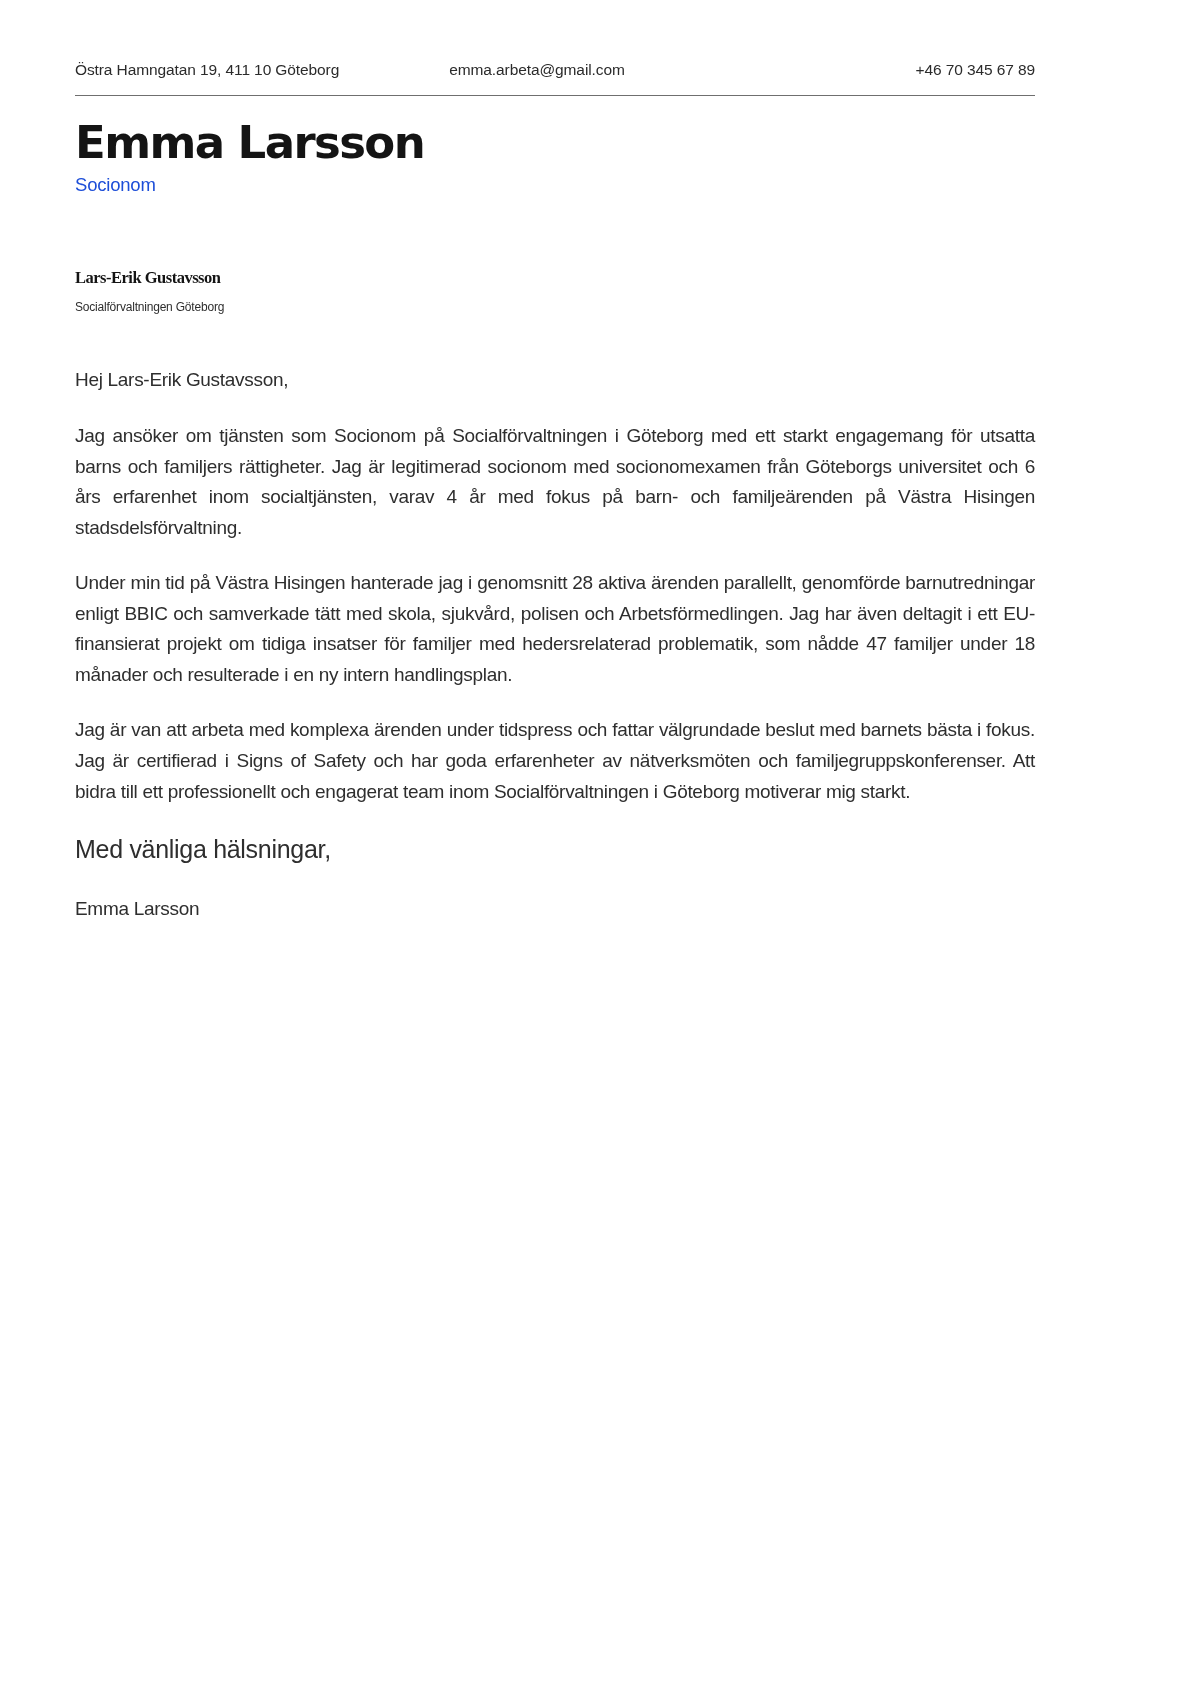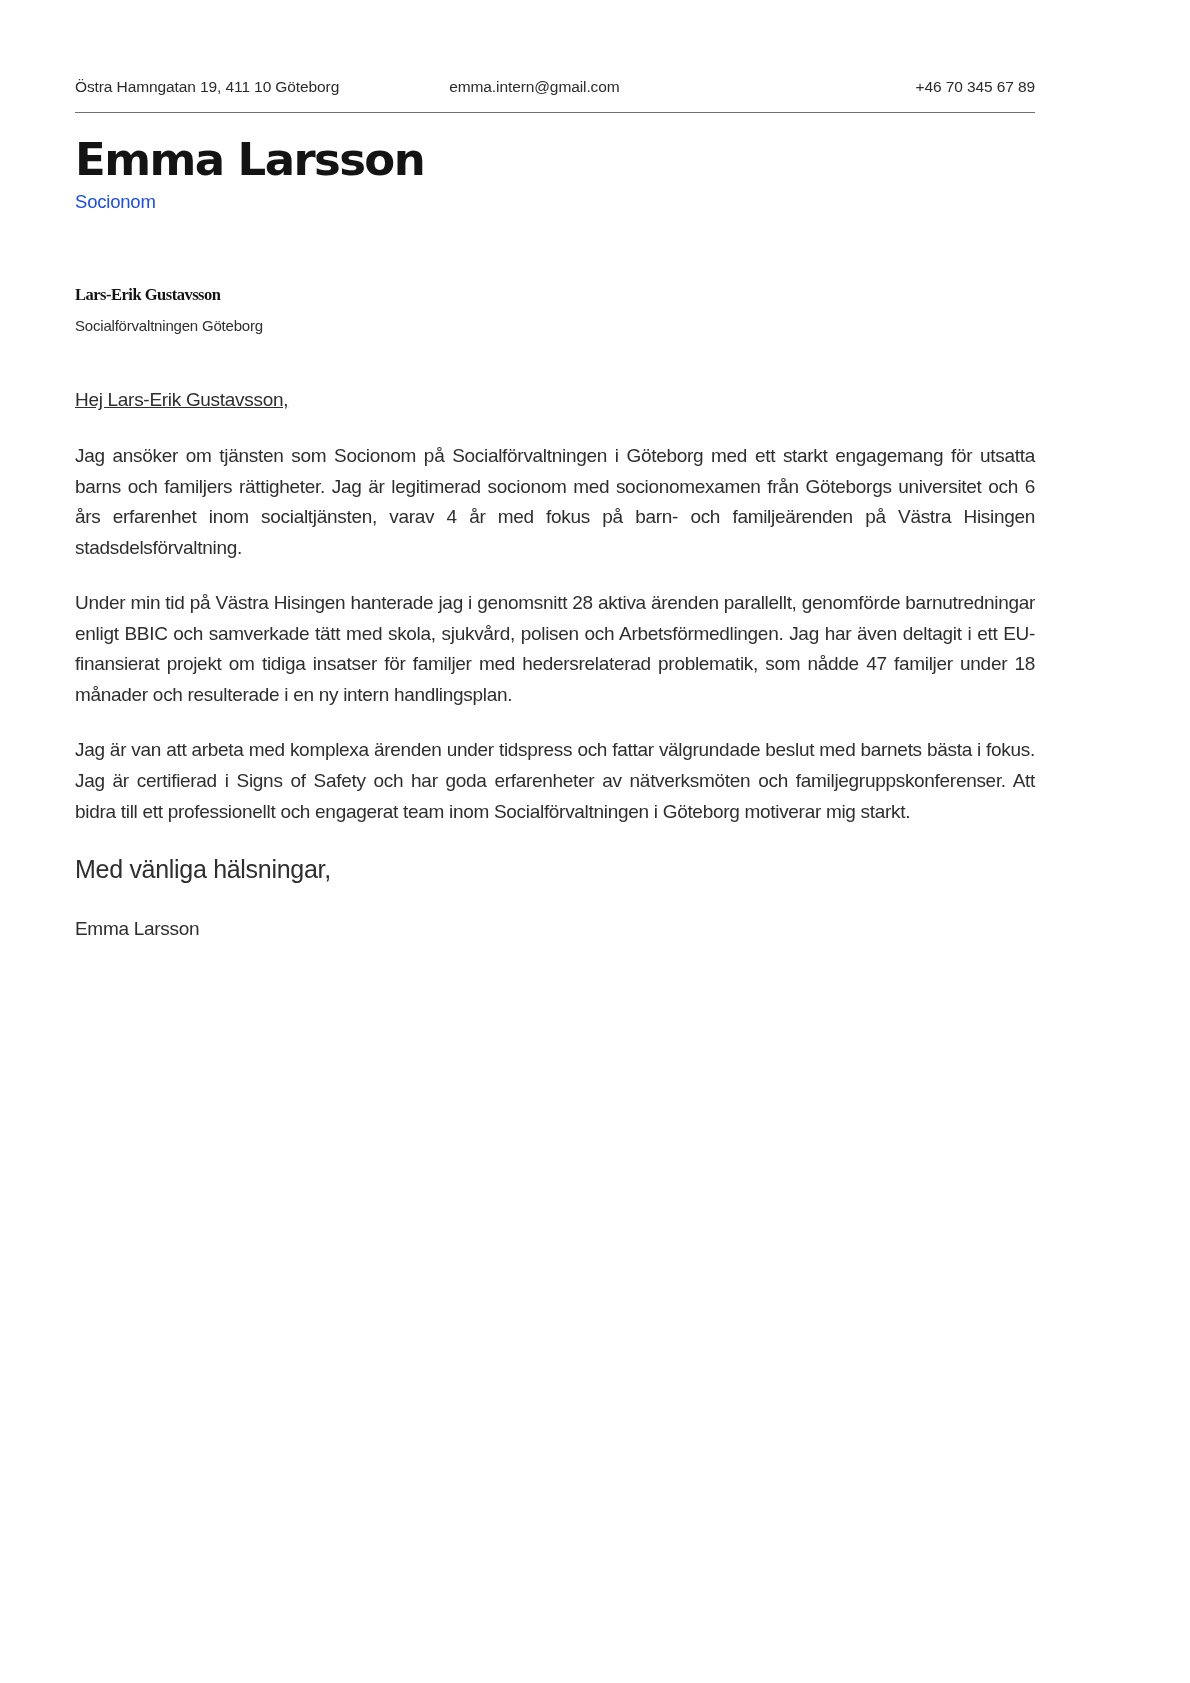--- a/index.html
+++ b/index.html
@@ -12,21 +12,21 @@
     height: 1683px;
     font-family: "Liberation Sans", "DejaVu Sans", sans-serif;
     color: #2e2e2e;
     -webkit-font-smoothing: antialiased;
     overflow: hidden;
   }
   .page {
     box-sizing: border-box;
     width: 1050px;
     height: 1683px;
-    padding: 78px 155px 0 75px;
+    padding: 61px 155px 0 75px;
     position: relative;
   }
   .content {
     width: 960px;
   }
 
   
   .contact-bar {
     display: flex;
     align-items: baseline;
@@ -76,37 +76,36 @@
   }
   .recipient-name {
     font-family: Liberation Serif, serif;
     font-size: 16.5px;
     font-weight: bold;
     letter-spacing: -0.5px;
     color: #141414;
     margin: 0 0 12px 0;
   }
   .recipient-org {
-    font-size: 15px;
+    font-size: 12px;
     letter-spacing: -0.2px;
     color: #2e2e2e;
     margin: 0;
   }
 
   
   .letter {
     margin-top: 52px;
   }
   .salutation {
     font-size: 19px;
     letter-spacing: -0.3px;
     line-height: 1.5;
     color: #2e2e2e;
     margin: 0 0 26px 0;
-    text-decoration: underline;
   }
   .para {
     font-size: 19px;
     letter-spacing: -0.3px;
     line-height: 1.62;
     color: #2e2e2e;
     text-align: justify;
     text-justify: inter-word;
     margin: 16px 0 24px 0;
   }
@@ -126,21 +125,21 @@
   }
 </style>
 </head>
 <body>
 
 <div class="page">
   <div class="content">
 
     <div class="contact-bar">
       <span class="c-addr">Östra Hamngatan 19, 411 10 Göteborg</span>
-      <span class="c-email">emma.intern@gmail.com</span>
+      <span class="c-email">emma.arbeta@gmail.com</span>
       <span class="c-phone">+46 70 345 67 89</span>
     </div>
 
     <hr class="rule">
 
     <h1 class="name">Emma Larsson</h1>
     <p class="role">Socionom</p>
 
     <div class="meta">
       <p class="recipient-name">Lars-Erik Gustavsson</p>

